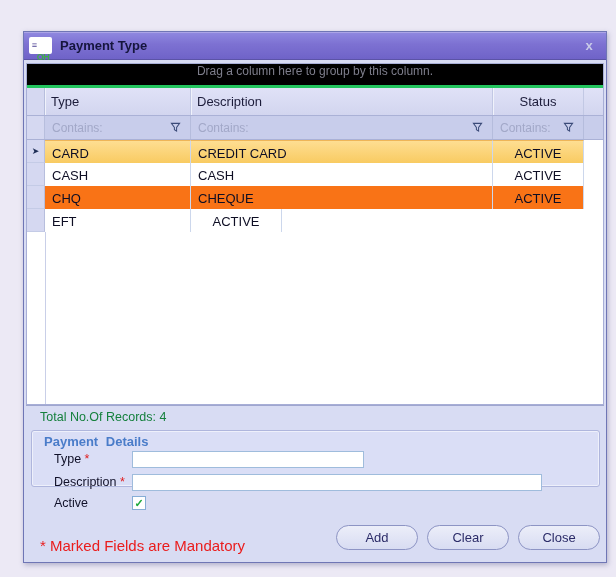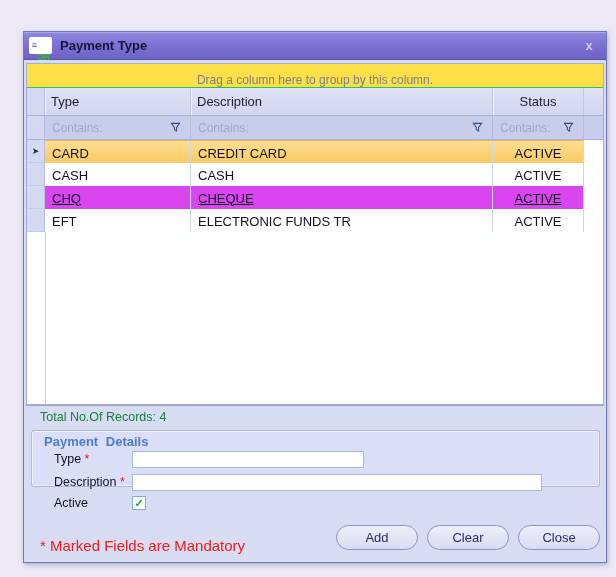--- a/index.html
+++ b/index.html
@@ -36,24 +36,24 @@
     margin-left:auto; width:18px; text-align:center;
     color:#c9cbe8; font-size:13px; font-weight:bold; cursor:default;
   }
   
   .grid-wrap {
     position:absolute; left:2px; right:2px; top:31px; height:342px;
     border:1px solid #a7aed6; background:#fff;
     display:flex; flex-direction:column;
   }
   .group-panel {
-    height:24px; flex:none; background:#fde047;
+    height:24px; flex:none; background:#000000;
     color:#7e7e8c; font-size:12px;
-    display:flex; align-items:flex-end; justify-content:center;
-    border-bottom:1px solid #22c55e;
+    display:flex; align-items:flex-start; justify-content:center;
+    border-bottom:3px solid #22c55e;
   }
   .gridrow { display:flex; flex:none; }
   .col-ind    { width:18px;  flex:none; background:#d5d8f1; border-right:1px solid #b7bedd;
                 display:flex; align-items:center; justify-content:center; }
   .col-type   { width:146px; flex:none; }
   .col-desc   { width:302px; flex:none; }
   .col-status { width:91px;  flex:none; text-align:center; justify-content:center; }
   .col-fill   { flex:1; }
   .gheader {
     height:28px; background:linear-gradient(#e0e2f7,#d2d5ef);
@@ -74,21 +74,21 @@
     border-right:1px solid #b5bcdc;
   }
   .fcell .ftext { flex:1; overflow:hidden; white-space:nowrap; }
   .funnel { flex:none; display:flex; align-items:center; }
   .grow { height:23px; font-size:13px; color:#0e0e24; background:#fff; }
   .grow .cell {
     display:flex; align-items:center; padding:12px 7px;
     border-right:1px solid #ccd7ec; border-bottom:1px solid #dbe4f2;
     overflow:hidden; white-space:nowrap;
   }
-  .grow.alt .cell { background:#d946ef;text-decoration:underline; }
+  .grow.alt .cell { background:#f97316; }
   .grow .col-ind { border-bottom:1px solid #c4cbe6; padding:0; }
   .grow.selected .cell {
     background:linear-gradient(#fede92,#f8c95d);
     border-top:1px solid #eeb558; border-bottom:1px solid #e2a23f;
   }
   .row-arrow { font-size:9px; color:#1c2c55; line-height:1; }
   .gfiller { flex:1; background:#fff; position:relative; }
   .gfiller::before {
     content:""; position:absolute; left:18px; top:0; bottom:0;
     border-left:1px solid #c9cfe8;
@@ -222,21 +222,20 @@
       <div class="col-ind"></div>
       <div class="cell col-type">CHQ</div>
       <div class="cell col-desc">CHEQUE</div>
       <div class="cell col-status">ACTIVE</div>
       <div class="col-fill"></div>
     </div>
 
     <div class="gridrow grow">
       <div class="col-ind"></div>
       <div class="cell col-type">EFT</div>
-      <div class="cell col-desc">ELECTRONIC FUNDS TR</div>
       <div class="cell col-status">ACTIVE</div>
       <div class="col-fill"></div>
     </div>
 
     <div class="gfiller"></div>
   </div>
 
   <div class="statusbar">
     <span>Total No.Of Records: 4</span>
   </div>

